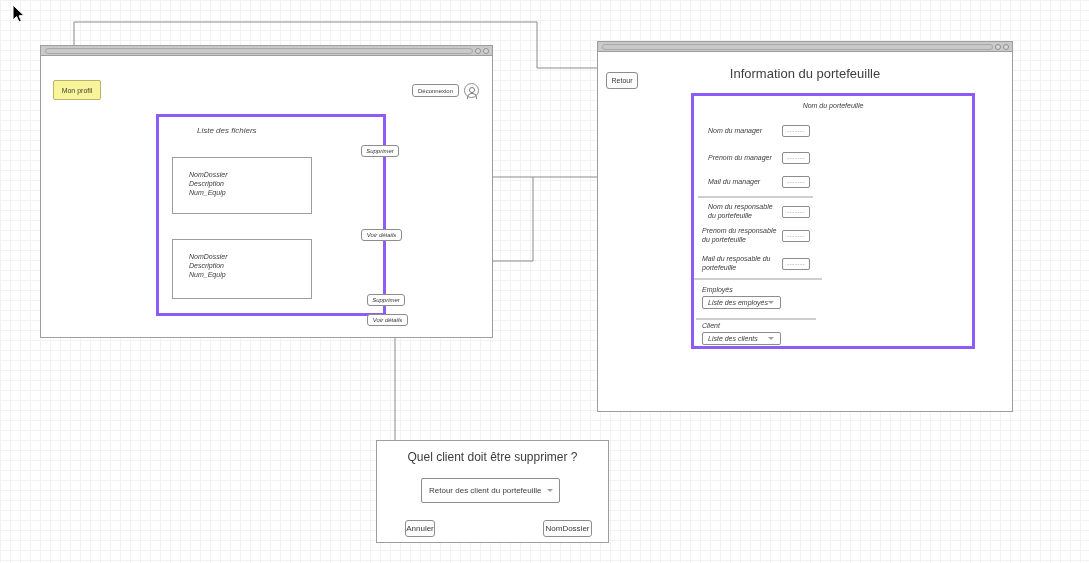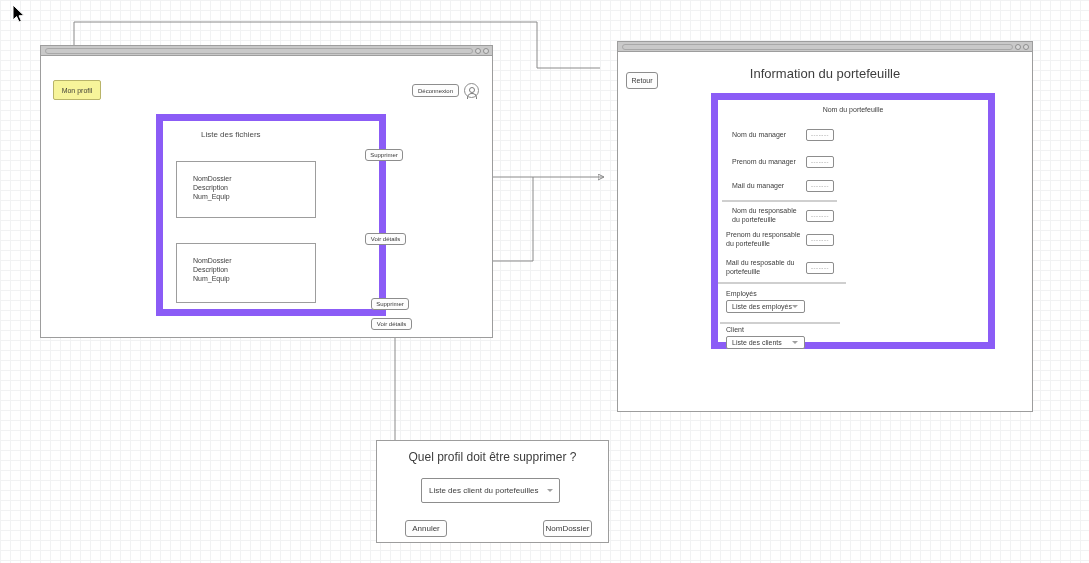--- a/index.html
+++ b/index.html
@@ -111,21 +111,21 @@
     content: "";
     position: absolute;
     left: 50%; top: 8.5px;
     transform: translateX(-50%);
     width: 8px; height: 5px;
     border: 1px solid #7c7c7c;
     border-bottom: none;
     border-radius: 5px 5px 0 0;
   }
 
-  .group-box { position: absolute; border: 7px solid #8b5cf6; background: #fff; }
+  .group-box { position: absolute; border: 3px solid #8b5cf6; background: #fff; font-style: italic; }
   .group-label { position: absolute; font-size: 8px; color: #4a4a4a; }
 
   .card {
     position: absolute;
     border: 1px solid #9d9d9d;
     background: #fff;
   }
   .card-lines {
     position: absolute;
     left: 16px; top: 13px;
@@ -256,21 +256,21 @@
             <div>Description</div>
             <div>Num_Equip</div>
           </div>
         </div>
         <div class="btn" style="position:absolute; left:208px; top:177px; width:38px; height:12px; font-size:6px;">Supprimer</div>
         <div class="btn" style="position:absolute; left:208px; top:197px; width:41px; height:12px; font-size:6px;">Voir détails</div>
       </div>
     </div>
   </div>
 
-  <div class="window" style="left:617px; top:41px; width:416px; height:371px;">
+  <div class="window" style="left:597px; top:41px; width:416px; height:371px;">
     <div class="titlebar">
       <div class="tb-field" style="width:391px;"></div>
       <div class="tb-dot"></div>
       <div class="tb-dot"></div>
     </div>
 
     <div class="win-body">
 
       <div class="btn" style="position:absolute; left:8px; top:20px; width:32px; height:17px; font-size:7px;">Retour</div>
 
@@ -324,28 +324,28 @@
         <div style="position:absolute; left:8px; top:226px; font-size:7px; color:#3c3c3c;">Client</div>
         <div class="sel" style="position:absolute; left:8px; top:236px; width:79px; height:13px;">
           <span>Liste des clients</span>
           <span class="chev"></span>
         </div>
       </div>
     </div>
   </div>
 
   <div class="dialog" style="left:376px; top:440px; width:233px; height:103px;">
-    <div class="dialog-title" style="top:9px;">Quel profil doit être supprimer ?</div>
+    <div class="dialog-title" style="top:9px;">Quel client doit être supprimer ?</div>
 
     <div class="sel" style="position:absolute; left:44px; top:37px; width:139px; height:25px; font-size:8px; padding-left:7px;">
-      <span>Liste des client du portefeuilles</span>
+      <span>Retour des client du portefeuille</span>
       <span class="chev"></span>
     </div>
 
-    <div class="btn" style="position:absolute; left:28px; top:79px; width:42px; height:17px; font-size:8px;">Annuler</div>
+    <div class="btn" style="position:absolute; left:28px; top:79px; width:30px; height:17px; font-size:8px;">Annuler</div>
     <div class="btn" style="position:absolute; left:166px; top:79px; width:49px; height:17px; font-size:8px;">NomDossier</div>
   </div>
 
   <svg id="cursor" width="14" height="20" viewBox="0 0 14 20">
     <path d="M1,1 L1,16 L4.6,12.6 L7,18 L9.4,17 L7,11.8 L12,11.6 Z" fill="#000000" stroke="#ffffff" stroke-width="1"></path>
   </svg>
 
 </div>
 
 </body></html>

